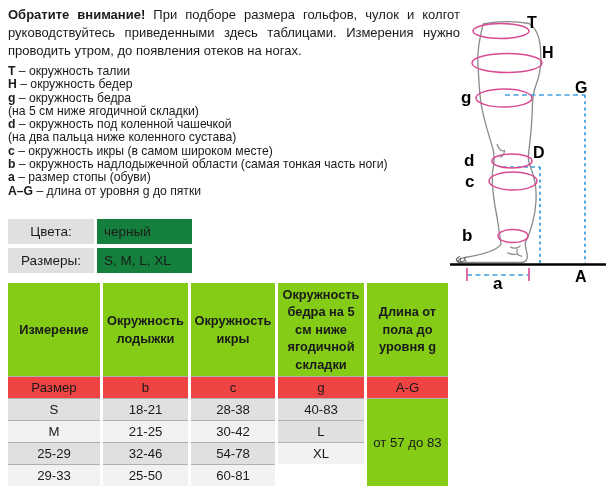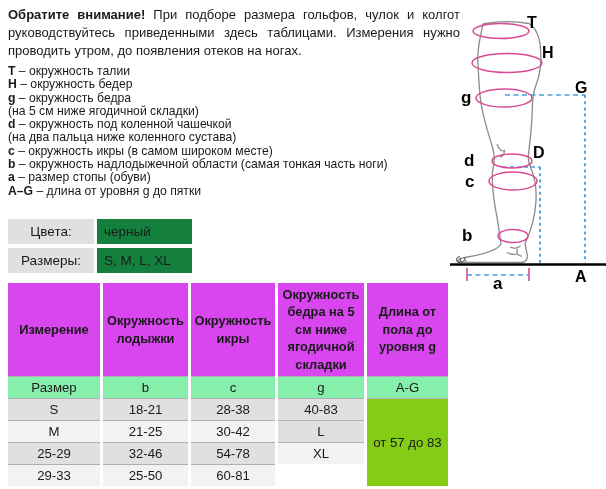--- a/index.html
+++ b/index.html
@@ -28,22 +28,22 @@
   .size-table{
     position:absolute;left:8px;top:283px;
     display:grid;
     grid-template-columns:92px 85px 84px 86px 81px;
     grid-template-rows:93px repeat(5,22px);
     column-gap:3px;
     background:#ffffff;
   }
   .cell{display:flex;align-items:center;justify-content:center;
     text-align:center;font-size:13.2px;}
-  .th{background:#d946ef;font-weight:bold;font-size:12.8px;line-height:17.4px;padding:0 2px;}
-  .mrow{background:#86efac;border-top:1px solid #b0b0b0;}
+  .th{background:#84cc16;font-weight:bold;font-size:12.8px;line-height:17.4px;padding:0 2px;}
+  .mrow{background:#ef4444;border-top:1px solid #b0b0b0;}
   .rodd{background:#e0e0e0;border-top:1px solid #b0b0b0;}
   .reven{background:#f2f2f2;border-top:1px solid #b0b0b0;}
   .merged{background:#84cc16;border-top:1px solid #b0b0b0;
     grid-column:5;grid-row:3/7;}
   
   .diagram{position:absolute;left:448px;top:0;width:158px;height:290px;}
   .lbl{font-family:"Liberation Sans",sans-serif;font-weight:bold;font-size:16px;fill:#000;}
   .lbl-lc{font-size:17px;}
 </style>
 </head>

